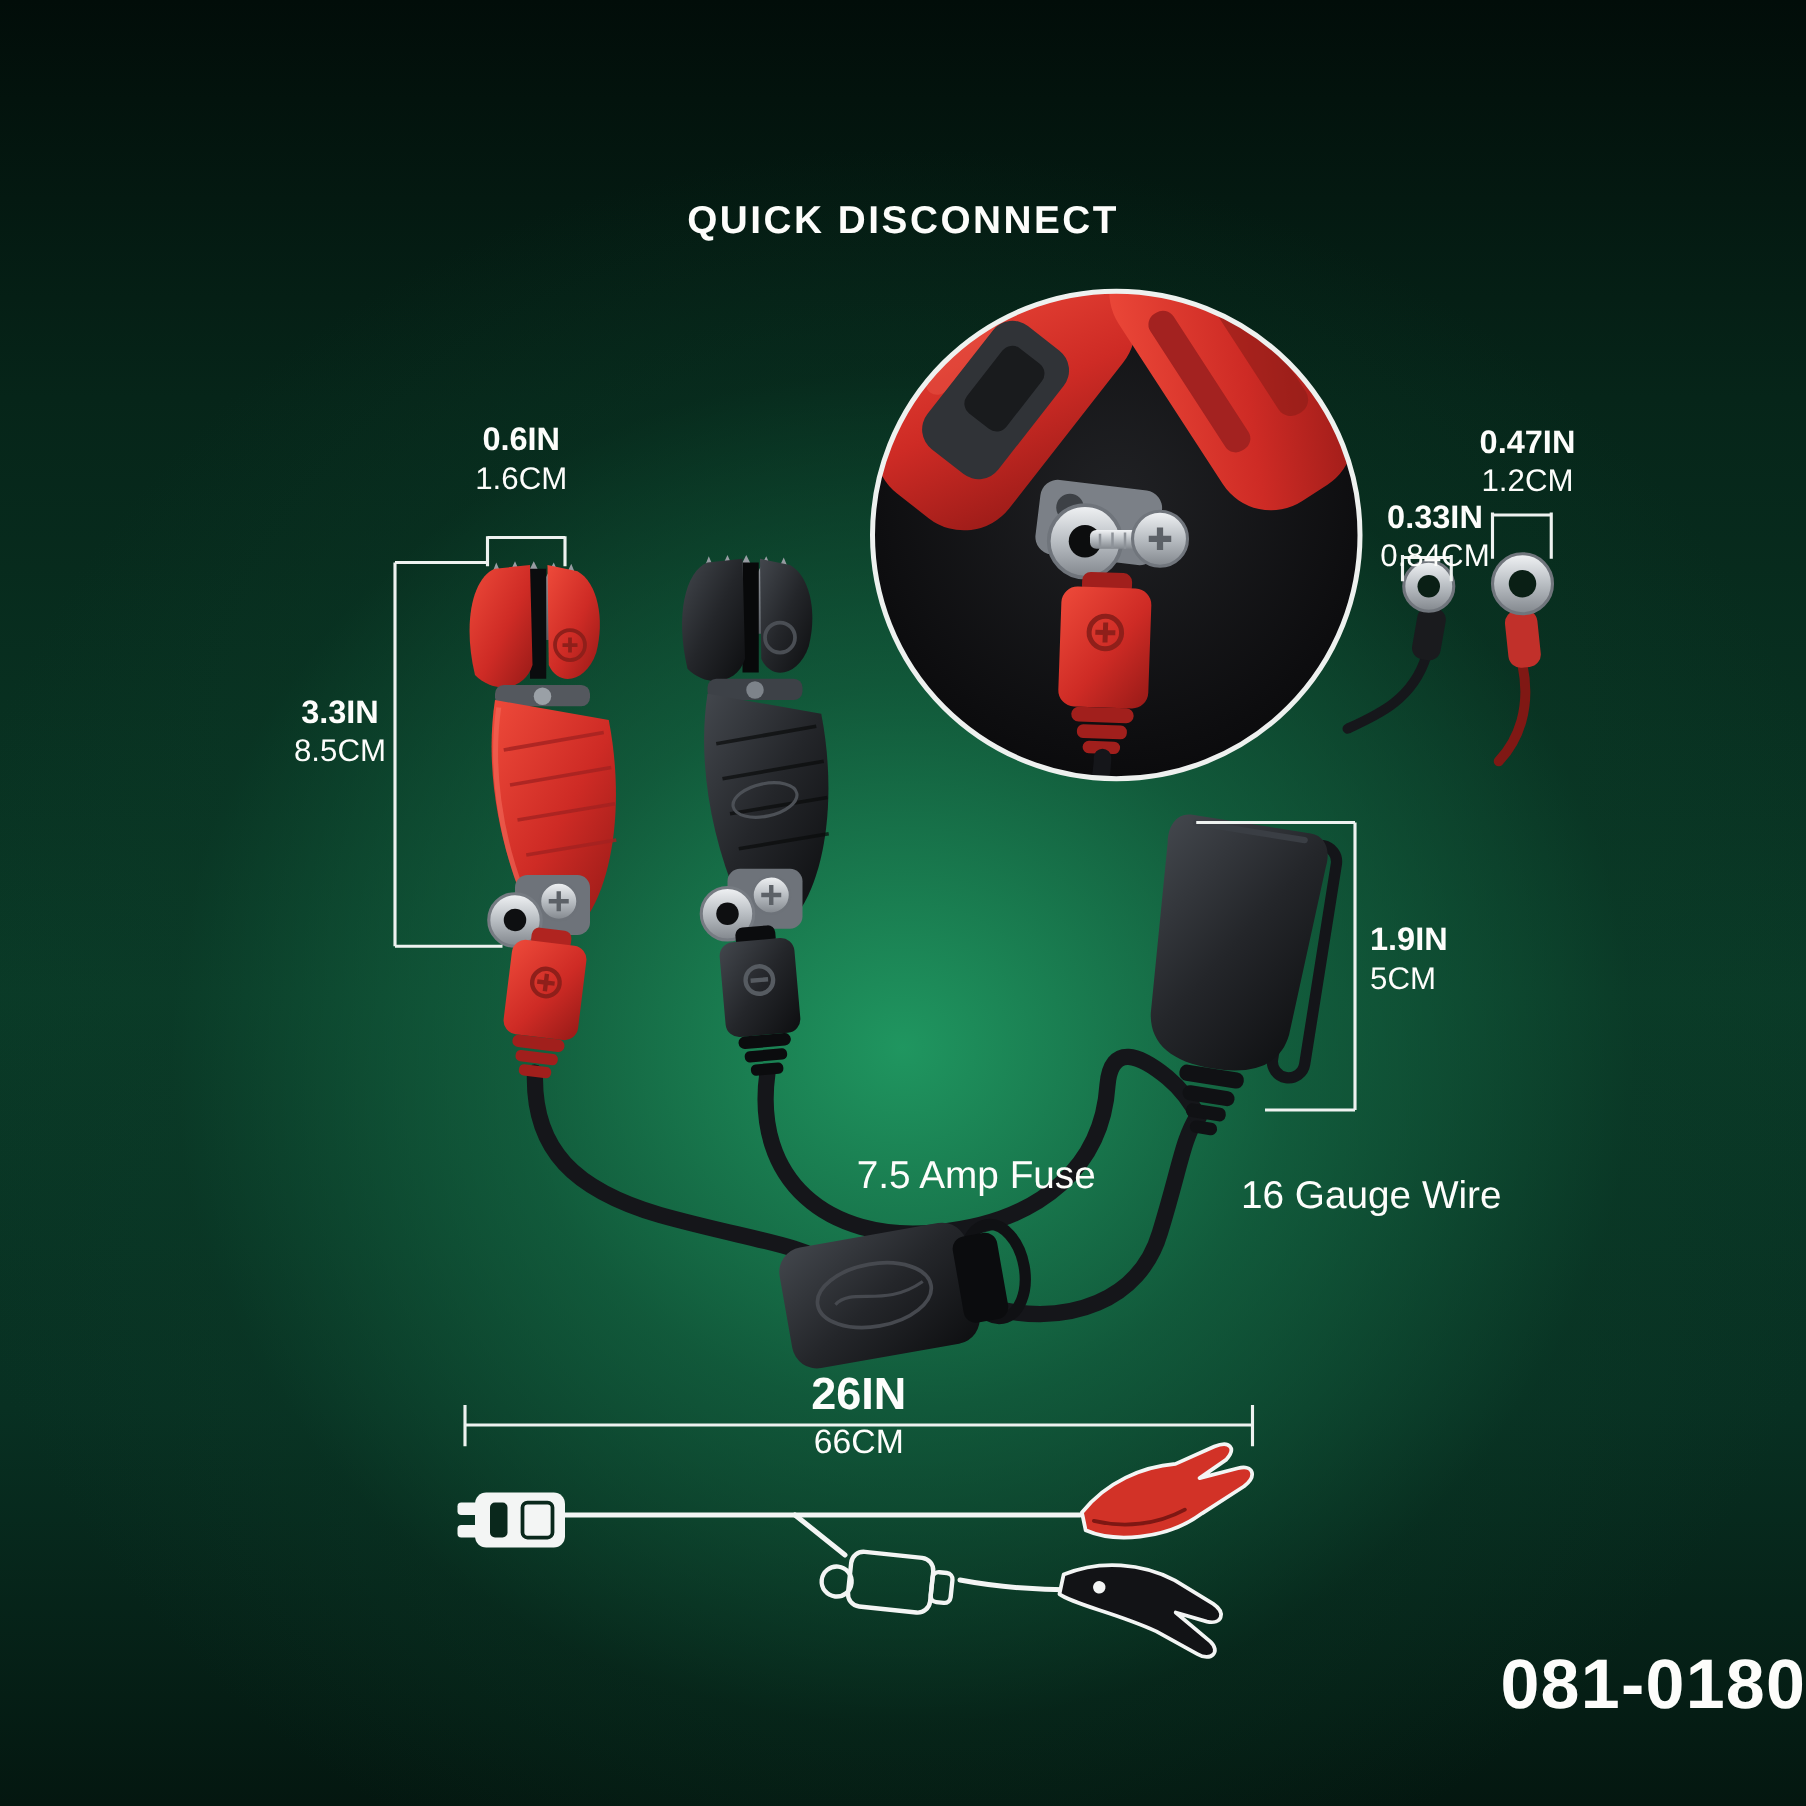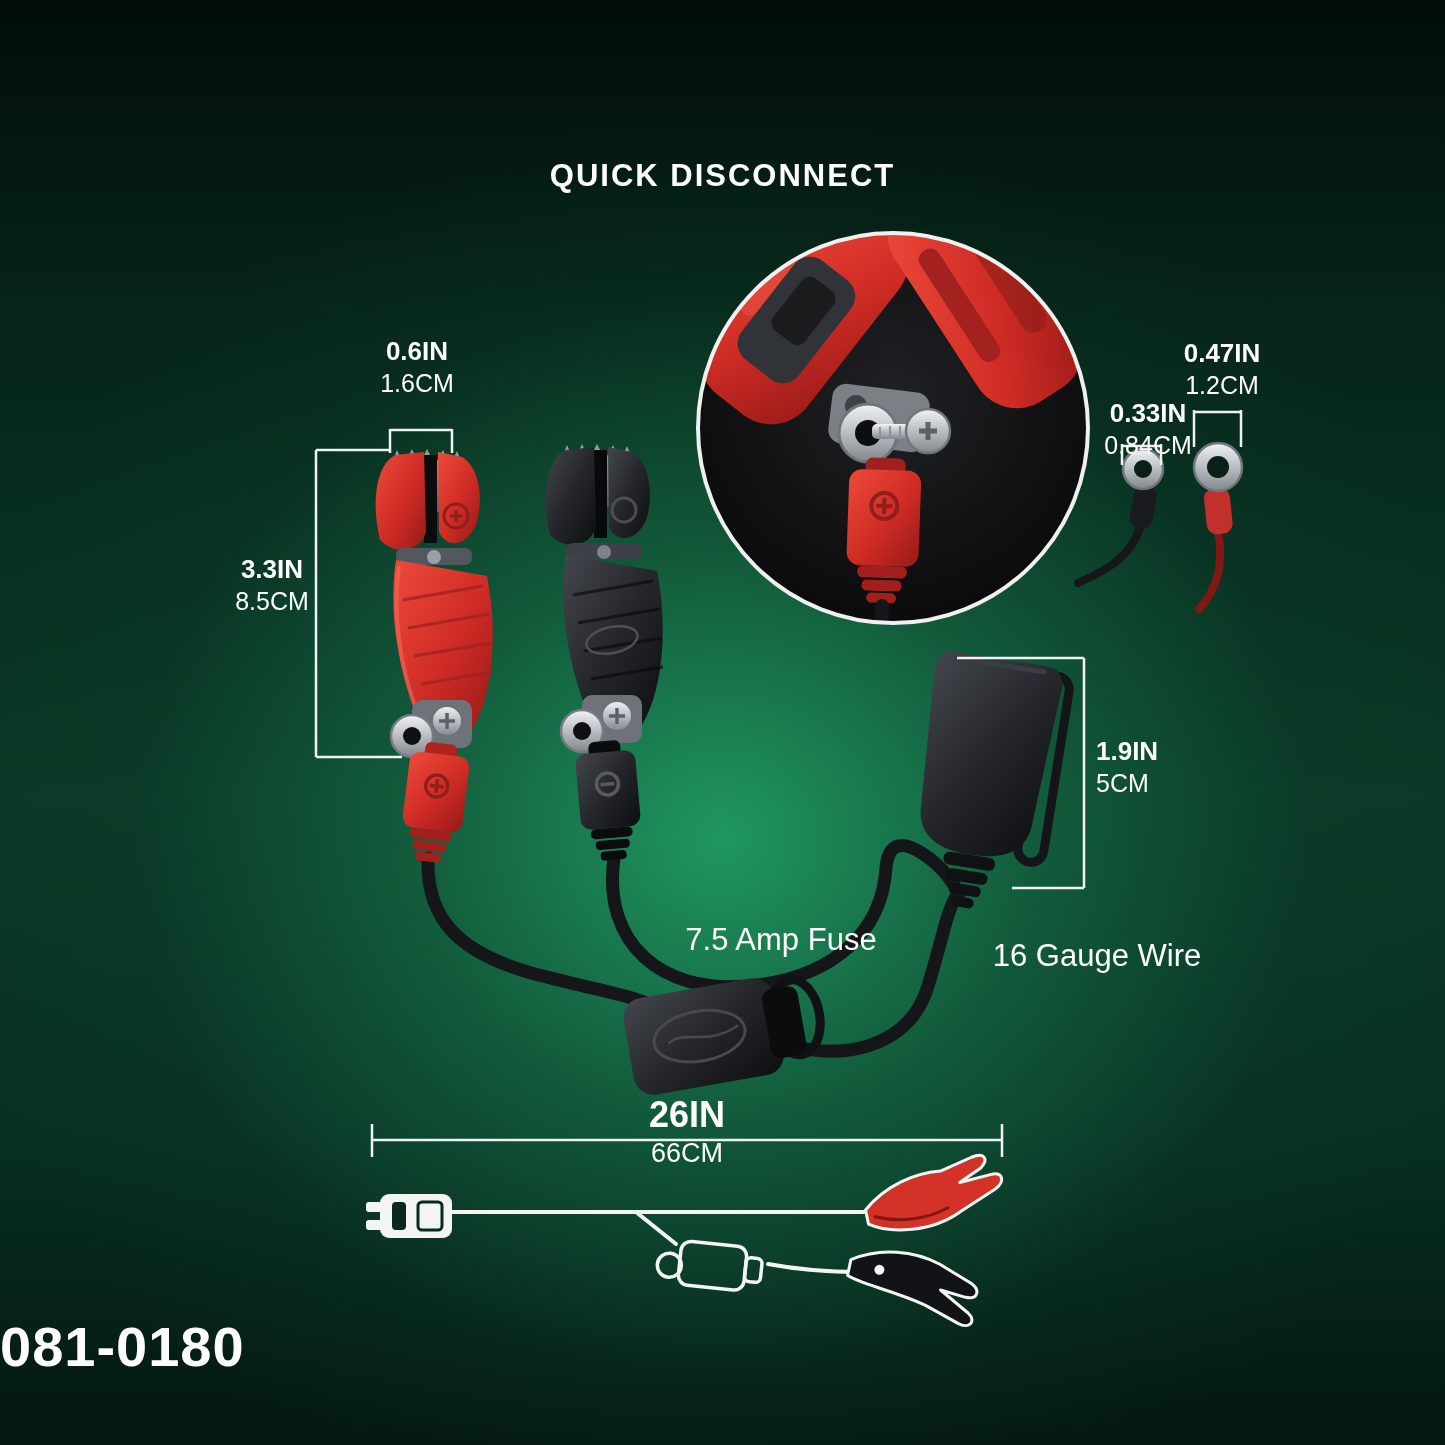--- a/index.html
+++ b/index.html
@@ -19,21 +19,21 @@
           font-size:56px; font-weight:700; letter-spacing:0.5px; }
   .subtitle{ top:158px; left:0; width:100%; text-align:center;
           font-size:31px; font-weight:700; letter-spacing:2px; }
   .dim{ transform:translateX(-50%); text-align:center; line-height:1.05; white-space:nowrap; }
   .dim-in{ font-size:26px; font-weight:700; }
   .dim-cm{ font-size:25px; font-weight:400; margin-top:5px; }
   .dim-left{ transform:none; text-align:left; }
   .dim-cable .dim-in{ font-size:36px; }
   .dim-cable .dim-cm{ font-size:27px; }
   .callout{ transform:translateX(-50%); font-size:31px; font-weight:400; white-space:nowrap; }
-  .part{ top:1314px; left:0; width:100%; text-align:left;
+  .part{ top:1314px; left:0; width:100%; text-align:right;
          font-size:56px; font-weight:700; letter-spacing:1px; }
 </style>
 </head>
 <body>
 
 <div class="stage">
 
   <svg class="art" width="1445" height="1445" viewBox="0 0 1445 1445" aria-hidden="true">
     <defs>
       <linearGradient id="gSilver" x1="0" y1="0" x2="0" y2="1">

